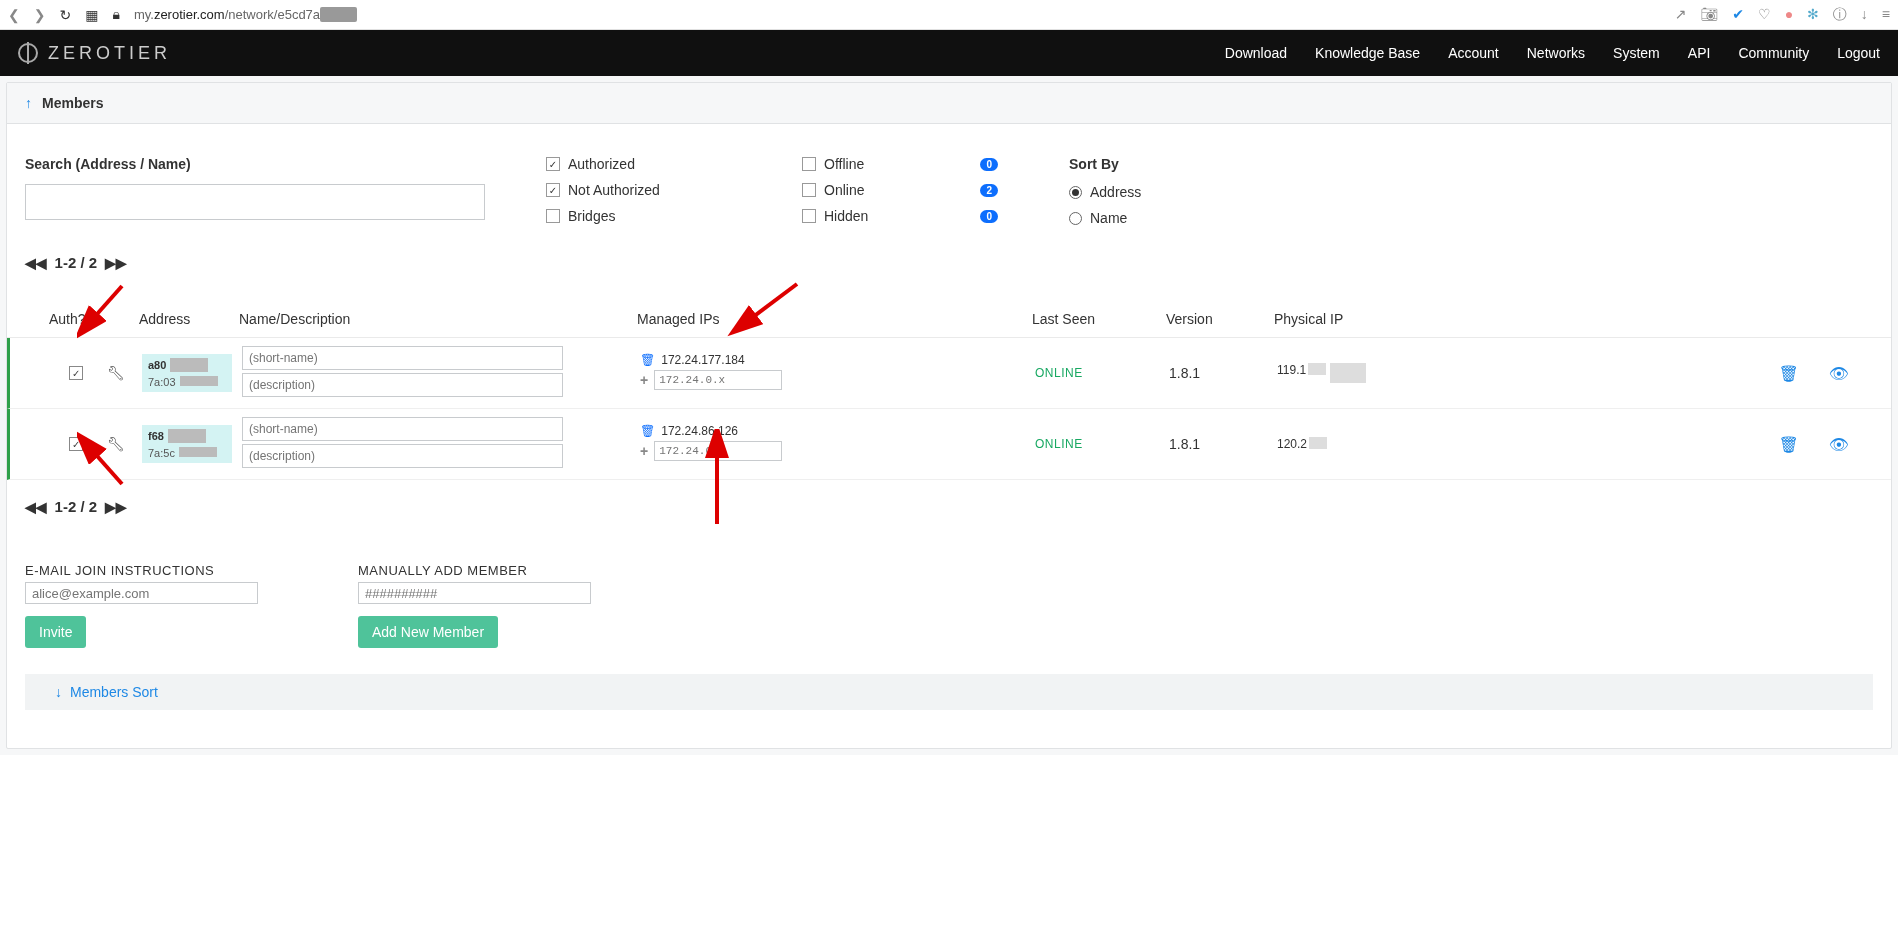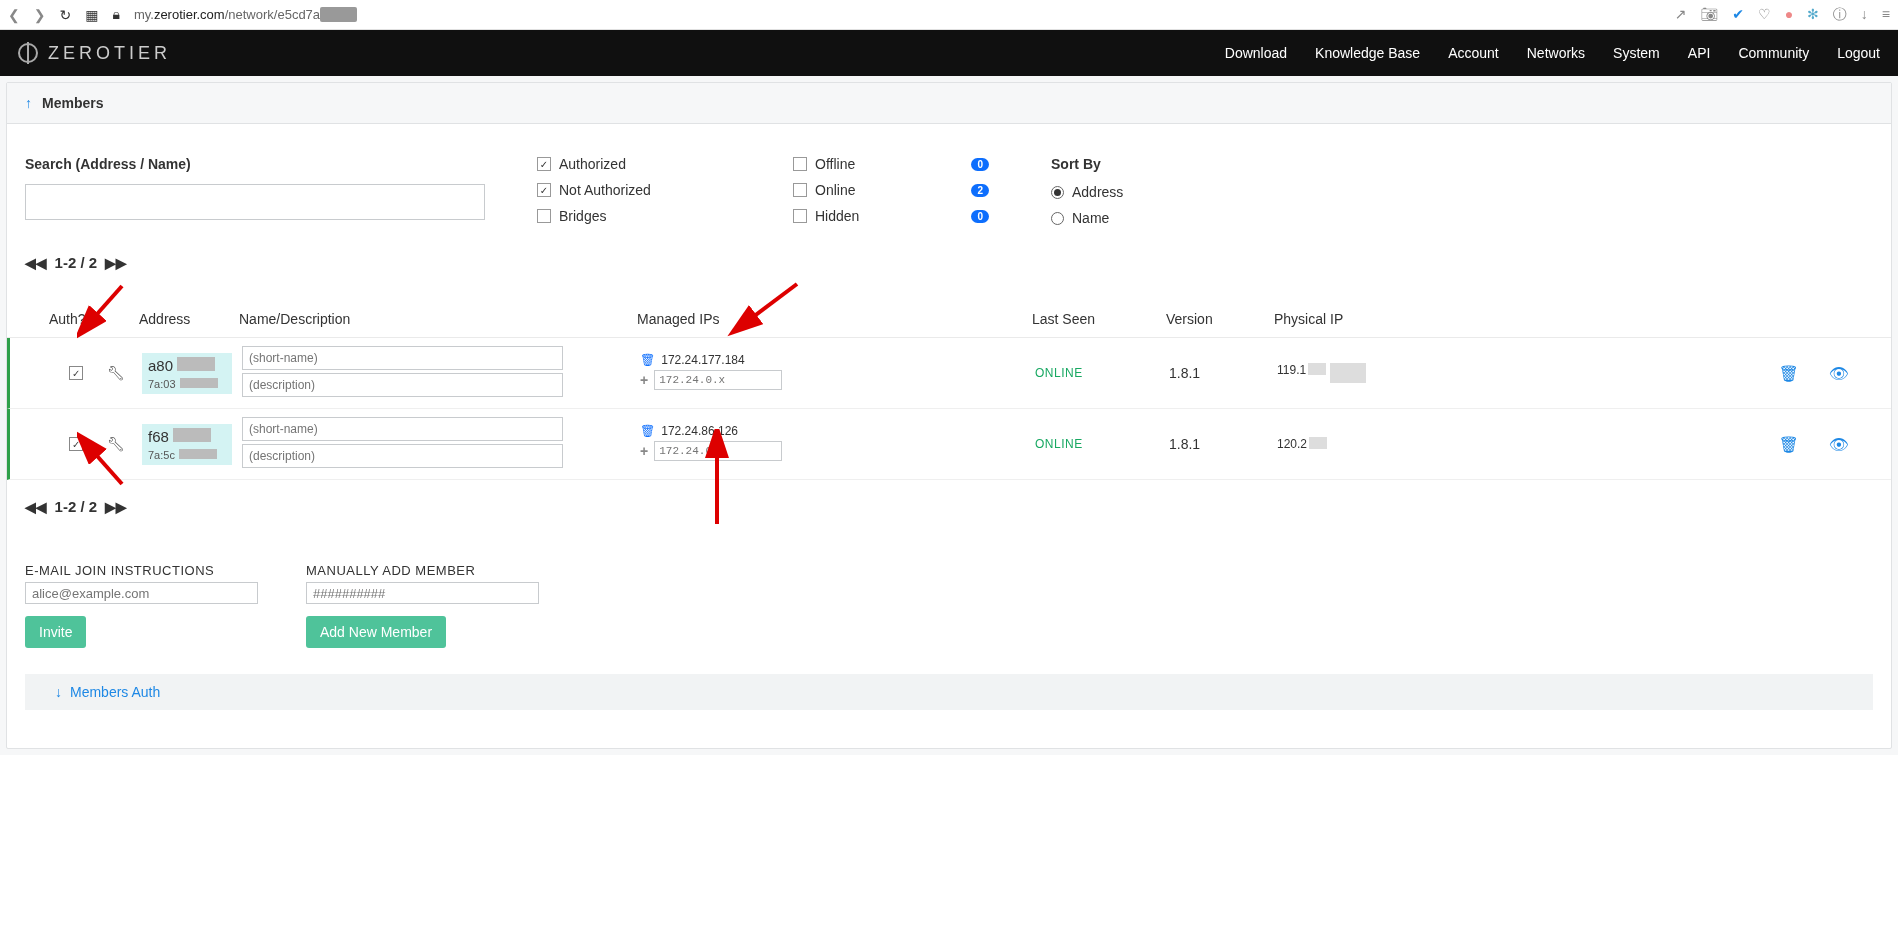--- a/index.html
+++ b/index.html
@@ -24,21 +24,21 @@
 .topnav .links { display: flex; gap: 28px; text-align: center; }
 .topnav .links a { color: #fff; text-decoration: none; font-size: 14px; }
 
 
 .page { background: #f6f7f8; padding: 6px; }
 .card { background: #fff; border: 1px solid #e0e2e4; border-radius: 2px; }
 .card-header { background: #f6f7f8; border-bottom: 1px solid #e0e2e4; padding: 12px 18px; display:flex; align-items:center; gap:10px; font-weight: 600; }
 .card-header .arrow-up { color: #1e88e5; }
 
 .card-inner { padding: 32px 0 20px 0; }
-.controls { display: flex; padding: 0 18px; gap: 0; }
+.controls { display: flex; padding: 0 18px; gap: 9px; }
 .ctrl-search { width: 512px; }
 .ctrl-filter { width: 514px; }
 .ctrl-sort { flex: 1; }
 .ctrl-label { font-weight: 600; margin-bottom: 12px; }
 .search-input { width: 460px; height: 36px; border: 1px solid #c8cbce; padding: 4px 8px; font-size:14px;}
 .filter-cols { display: flex; gap: 0; }
 .filter-col { width: 256px; }
 .chk-row { display: flex; align-items: center; gap: 8px; margin-bottom: 10px; font-size:14px;}
 .chk { width: 14px; height: 14px; border: 1px solid #999; display:inline-flex; align-items:center; justify-content:center; font-size:10px; color:#333;}
 .radio { width: 13px; height: 13px; border: 1px solid #666; border-radius: 50%; display:inline-flex; align-items:center; justify-content:center;}
@@ -58,39 +58,39 @@
 .col-seen { width: 134px; }
 .col-ver  { width: 108px; }
 .col-phys { width: 188px; }
 .col-actions { flex:1; text-align:right; }
 
 .row { display:flex; align-items:center; padding: 8px 42px; min-height:66px; border-bottom:1px solid #efefef; border-left:3px solid #2fa04a; position:relative;}
 .cell { display:flex; flex-direction:column; justify-content:center; }
 .auth-chk { width:14px; height:14px; border:1px solid #888; display:inline-flex; align-items:center; justify-content:center; font-size:10px; color:#444;}
 .wrench { color:#444; font-size:14px; }
 .addr-box { background:#d4f3f3; padding:4px 6px; font-family: "Courier New", monospace; font-size:13px; width:90px;}
-.addr-main { font-weight:normal; font-size:15px; display:flex;}
+.addr-main { font-weight:bold; font-size:11px; display:flex;align-items:center;}
 .addr-main .maskpart{ background:#bbb; width:38px; height:14px; margin-left:4px;}
 .addr-sub { font-size:11px; color:#555; margin-top:4px; display:flex;}
 .addr-sub .maskpart{ background:#bbb; width:38px; height:10px; margin-left:4px;}
 .name-inputs input { width: 321px; height:24px; border:1px solid #c8cbce; padding:2px 6px; font-size:12px; margin-bottom:3px; color:#999;}
 .ip-line { display:flex; align-items:center; gap:6px; font-family: "Courier New", monospace; font-size:12px; margin-bottom:3px;}
 .ip-line .trash-sm { color:#0d6efd; font-size:12px; cursor:pointer;}
 .ip-line .plus { color:#888; font-size:14px; font-weight:bold;}
 .ip-input { width:128px; height:20px; border:1px solid #c8cbce; padding:1px 4px; font-size:11px; color:#999; font-family: "Courier New", monospace;}
 .online { color:#18a862; font-size:12px; font-weight:500; letter-spacing:0.5px;}
 .phys-val { font-family:"Courier New",monospace; font-size:12px; display:flex; align-items:flex-start;}
 .phys-val .maskpart { background:#ddd; width:18px; height:12px; margin-left:2px;}
 .phys-val .maskpart2 { background:#ddd; width:36px; height:20px; margin-left:4px;}
 .row-actions { display:flex; gap:30px; justify-content:flex-end; align-items:center; width:100%;}
 .act-trash { color:#1e88e5; font-size:16px;}
 .act-eye { color:#1e88e5; font-size:16px;}
 
 
-.bottom-forms { display:flex; gap:48px; padding: 40px 18px 18px 18px;}
+.bottom-forms { display:flex; gap:100px; padding: 40px 18px 18px 18px;}
 .bform label { font-size:13px; letter-spacing:0.5px; display:block; margin-bottom:4px;}
 .bform input { width:233px; height:22px; border:1px solid #c8cbce; padding:2px 6px; font-size:13px; color:#999;}
 .btn-green { background:#4fc39a; color:#fff; border:none; padding:8px 14px; font-size:14px; border-radius:3px; margin-top:12px; cursor:pointer;}
 
 .help-bar { background:#f1f3f4; padding:10px 30px; margin:8px 18px 18px 18px; color:#1e88e5; font-size:14px; display:flex; align-items:center; gap:8px;}
 
 
 .arrow { position:absolute; pointer-events:none; }
 </style>
 </head>
@@ -354,18 +354,18 @@
       </div>
       <div class="bform">
         <label>MANUALLY ADD MEMBER</label>
         <input placeholder="##########" style="">
         <br><button class="btn-green">Add New Member</button>
       </div>
     </div>
 
     <div class="help-bar">
       <span>↓</span>
-      <span>Members Auth</span>
+      <span>Members Sort</span>
     </div>
 
   </div>
 </div>
 </div>
 
 </body></html>

